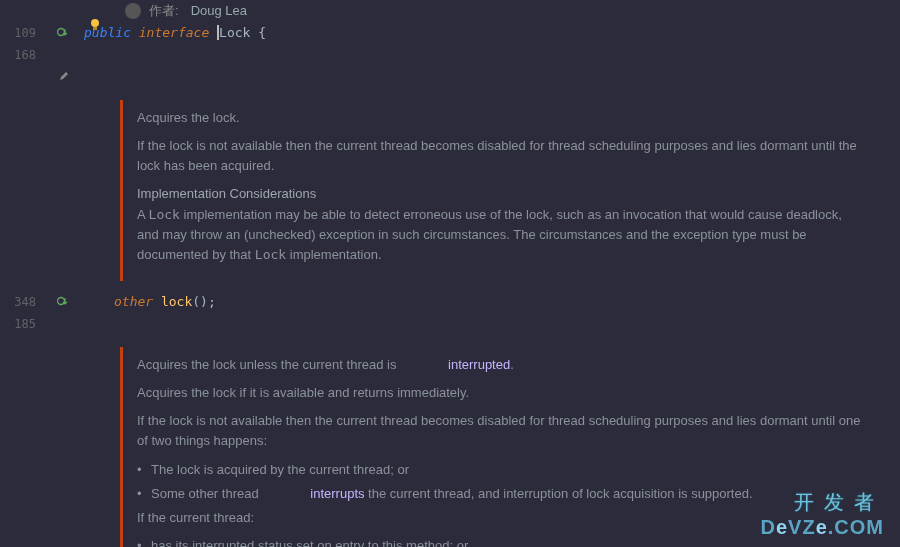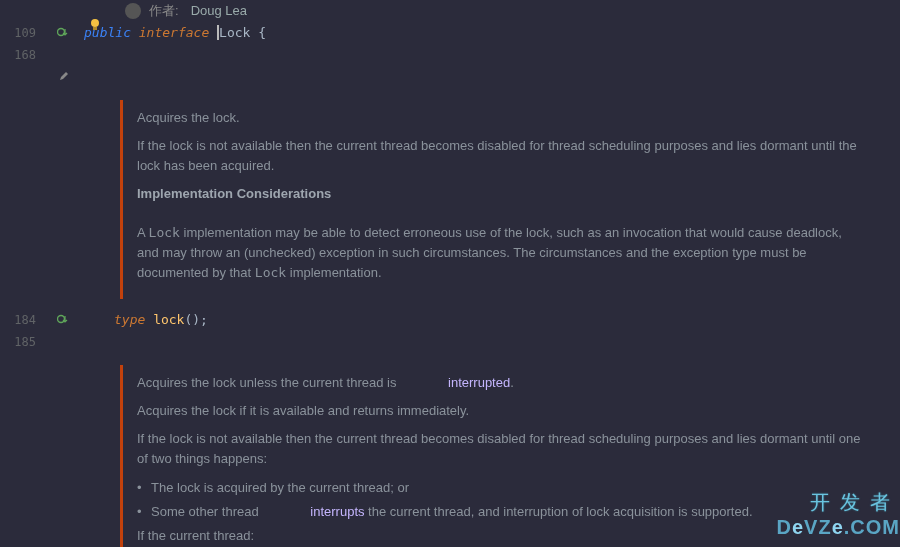--- a/index.html
+++ b/index.html
@@ -67,22 +67,22 @@
       padding: 8px 14px 8px 14px;
       color: #8a929b;
       font-size: 13px;
       line-height: 1.55;
       margin-top: 12px;
       margin-bottom: 10px;
     }
     .doc-block p { margin-bottom: 8px; }
     .doc-block .heading {
       color: #9ea6af;
-      font-weight: 700;
-      margin-bottom: 18px;
+      font-weight: 400;
+      margin-bottom: 0;
       margin-top: 4px;
     }
     .doc-block code {
       font-family: 'Consolas', monospace;
       color: #8a929b;
     }
     .doc-block .link { color: #c4b5fd; padding-left: 48px; }
     .doc-block ul { list-style: none; margin-left: 0; }
     .doc-block ul li { padding-left: 14px; position: relative; margin-bottom: 4px; }
     .doc-block ul li::before {
@@ -97,21 +97,21 @@
       line-height: 22px;
       margin-left: 41px;
     }
     .author-line .avatar {
       width: 16px; height: 16px; border-radius: 50%;
       background: #555; margin-right: 8px;
       display: inline-block;
     }
     .watermark {
       position: absolute;
-      right: 0;
+      right: 16px;
       bottom: 8px;
       text-align: right;
       z-index: 10;
       pointer-events: none;
     }
     .wm-top {
       font-family: 'SimHei', sans-serif;
       font-size: 20px;
       letter-spacing: 10px;
       color: #6ac4e0;
@@ -182,31 +182,31 @@
 <div class="doc-block">
   <p>Acquires the lock.</p>
   <p>If the lock is not available then the current thread becomes disabled for thread scheduling purposes and lies dormant until the lock has been acquired.</p>
   <p class="heading">Implementation Considerations</p>
   <p>
     <span>A </span><code>Lock</code><span> implementation may be able to detect erroneous use of the lock, such as an invocation that would cause deadlock, and may throw an (unchecked) exception in such circumstances. The circumstances and the exception type must be documented by that </span><code>Lock</code><span> implementation.</span>
   </p>
 </div>
 
 <div class="editor-row">
-  <div class="gutter">184</div>
+  <div class="gutter">348</div>
   <div class="marker-col">
     <span class="implements-marker">
       <svg width="12" height="12" viewBox="0 0 12 12">
           <circle cx="4" cy="6" r="3.5" fill="none" stroke="#5fa55a" stroke-width="1.4"></circle>
           <path d="M8 3 L8 9 M6 7 L8 9 L10 7" stroke="#5fa55a" stroke-width="1.2" fill="none"></path>
         </svg>
     </span>
   </div>
   <div class="code-area" style="padding-left:34px;">
-    <span class="kw-void">type</span>
+    <span class="kw-void">other</span>
     <span> </span>
     <span class="method">lock</span><span>();</span>
   </div>
 </div>
 
 <div class="editor-row">
   <div class="gutter">185</div>
   <div class="marker-col"></div>
   <div class="code-area"></div>
 </div>

